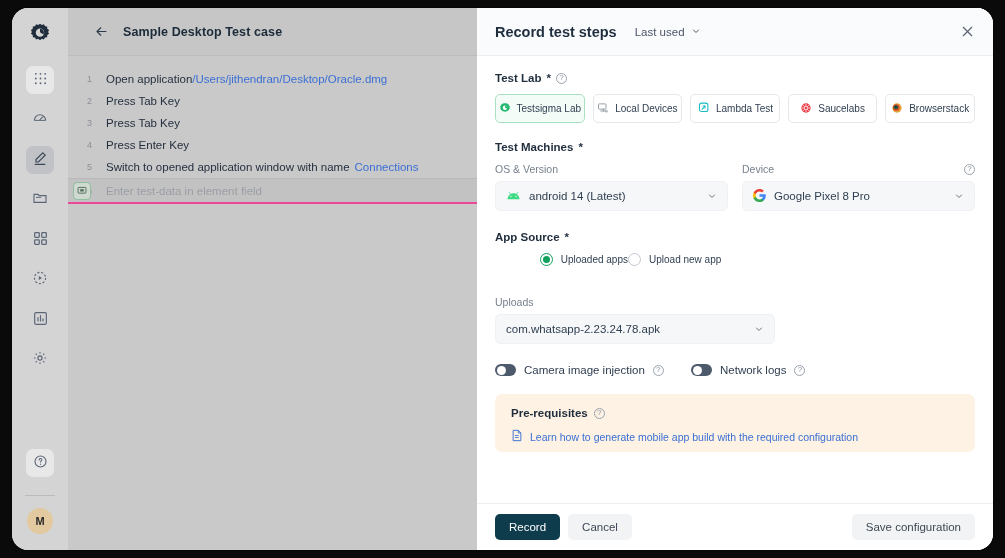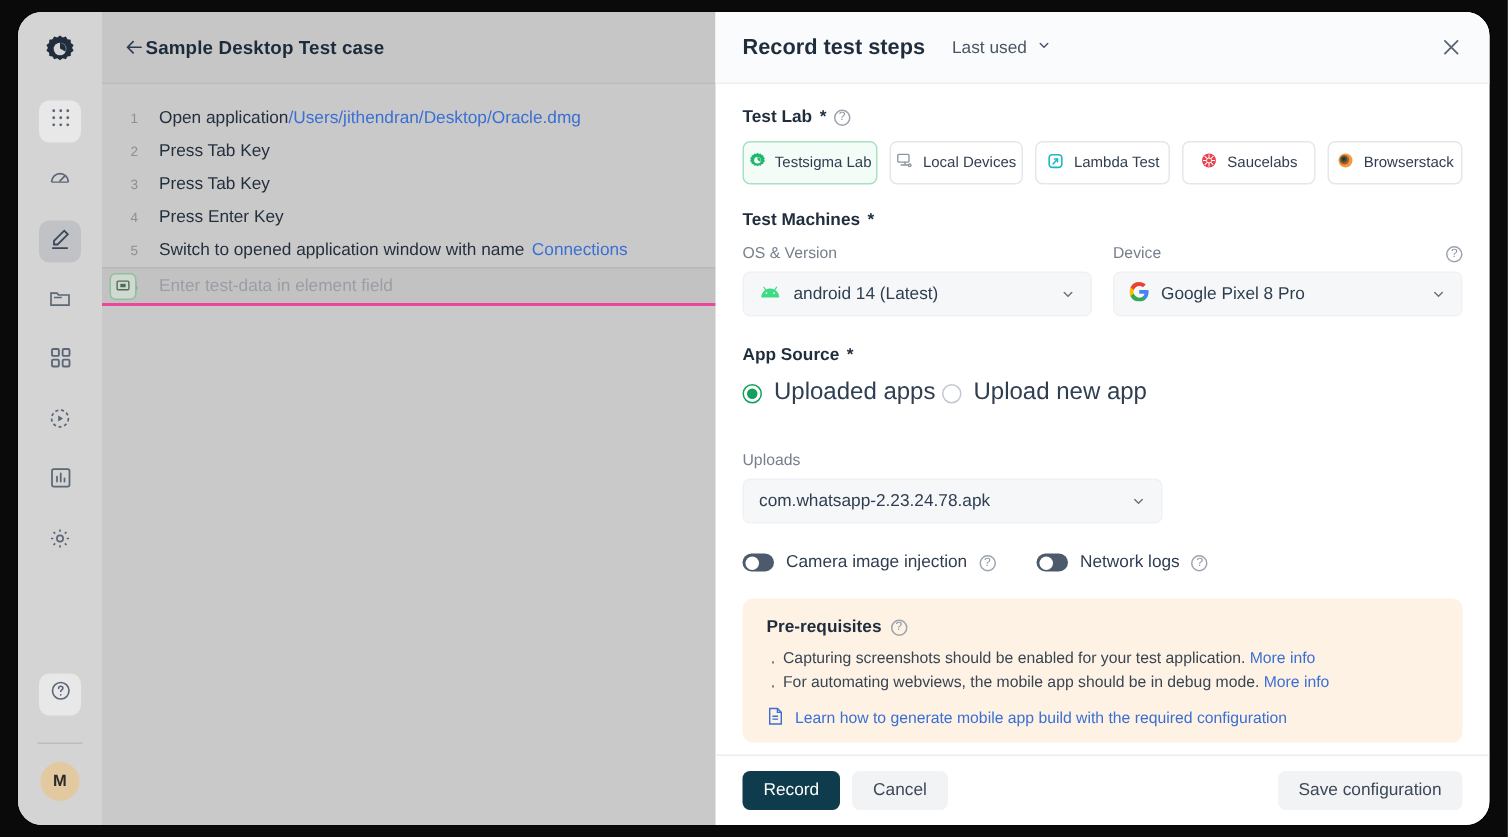--- a/index.html
+++ b/index.html
@@ -56,21 +56,21 @@
 
   
   .backdrop {
     position: absolute; left: 56px; top: 0;
     width: 425px; height: 100%;
     background: #c9c9c9;
   }
   .tc-header {
     height: 48px;
     display: flex; align-items: center;
-    padding-left: 14px;
+    gap: 14px; padding-left: 26px;
     background: #c6c6c6;
     border-bottom: 1px solid #bcbcbc;
   }
   .tc-title {
     font-size: 12.5px; font-weight: 700; color: #1c2b3a;
     letter-spacing: .1px;
   }
   .back-arrow { color: #2d3b4c; display: flex; }
   .tc-body { padding-top: 12px; }
   .step-row {
@@ -178,21 +178,21 @@
     display: flex; align-items: center;
     padding: 0 10px; gap: 8px;
     font-size: 11.5px; color: #2f3e50;
     cursor: pointer;
   }
   .select .chev { margin-left: auto; color: #6b7480; display: flex; }
 
   .radio-row { display: flex; gap: 0; margin-bottom: 14px; }
   .radio {
     display: flex; align-items: center; gap: 8px;
-    font-size: 16px; color: #2f3e50; cursor: pointer;
+    font-size: 10px; color: #2f3e50; cursor: pointer; justify-content: flex-end;
   }
   .radio:first-child { width: 133px; }
   .rdot {
     width: 13px; height: 13px; border-radius: 50%;
     border: 1.5px solid #c2c8d0; background: #fff;
     display: flex; align-items: center; justify-content: center;
   }
   .rdot.on { border-color: #12a05c; }
   .rdot.on::after {
     content: ""; width: 7px; height: 7px; border-radius: 50%;
@@ -601,30 +601,20 @@
           <span>Network logs</span>
           <span class="qmark">?</span>
         </div>
       </div>
 
       <div class="prereq">
         <div class="prereq-title">
           <span>Pre-requisites</span>
           <span class="qmark">?</span>
         </div>
-        <ul>
-          <li>
-            <span>Capturing screenshots should be enabled for your test application.</span>
-            <a href="#">More info</a>
-          </li>
-          <li>
-            <span>For automating webviews, the mobile app should be in debug mode.</span>
-            <a href="#">More info</a>
-          </li>
-        </ul>
         <div class="prereq-link">
           <span>
             <svg width="12" height="13" viewBox="0 0 14 15" fill="none" stroke="#3b6fd4" stroke-width="1.1">
               <path d="M2.5 1.5h6l3 3v9h-9z"></path>
                   <path d="M8.5 1.5v3h3"></path>
               <path d="M4.6 7.5h4.4M4.6 9.8h4.4" stroke-width="1"></path>
             </svg>
           </span>
           <span>Learn how to generate mobile app build with the required configuration</span>
         </div>

